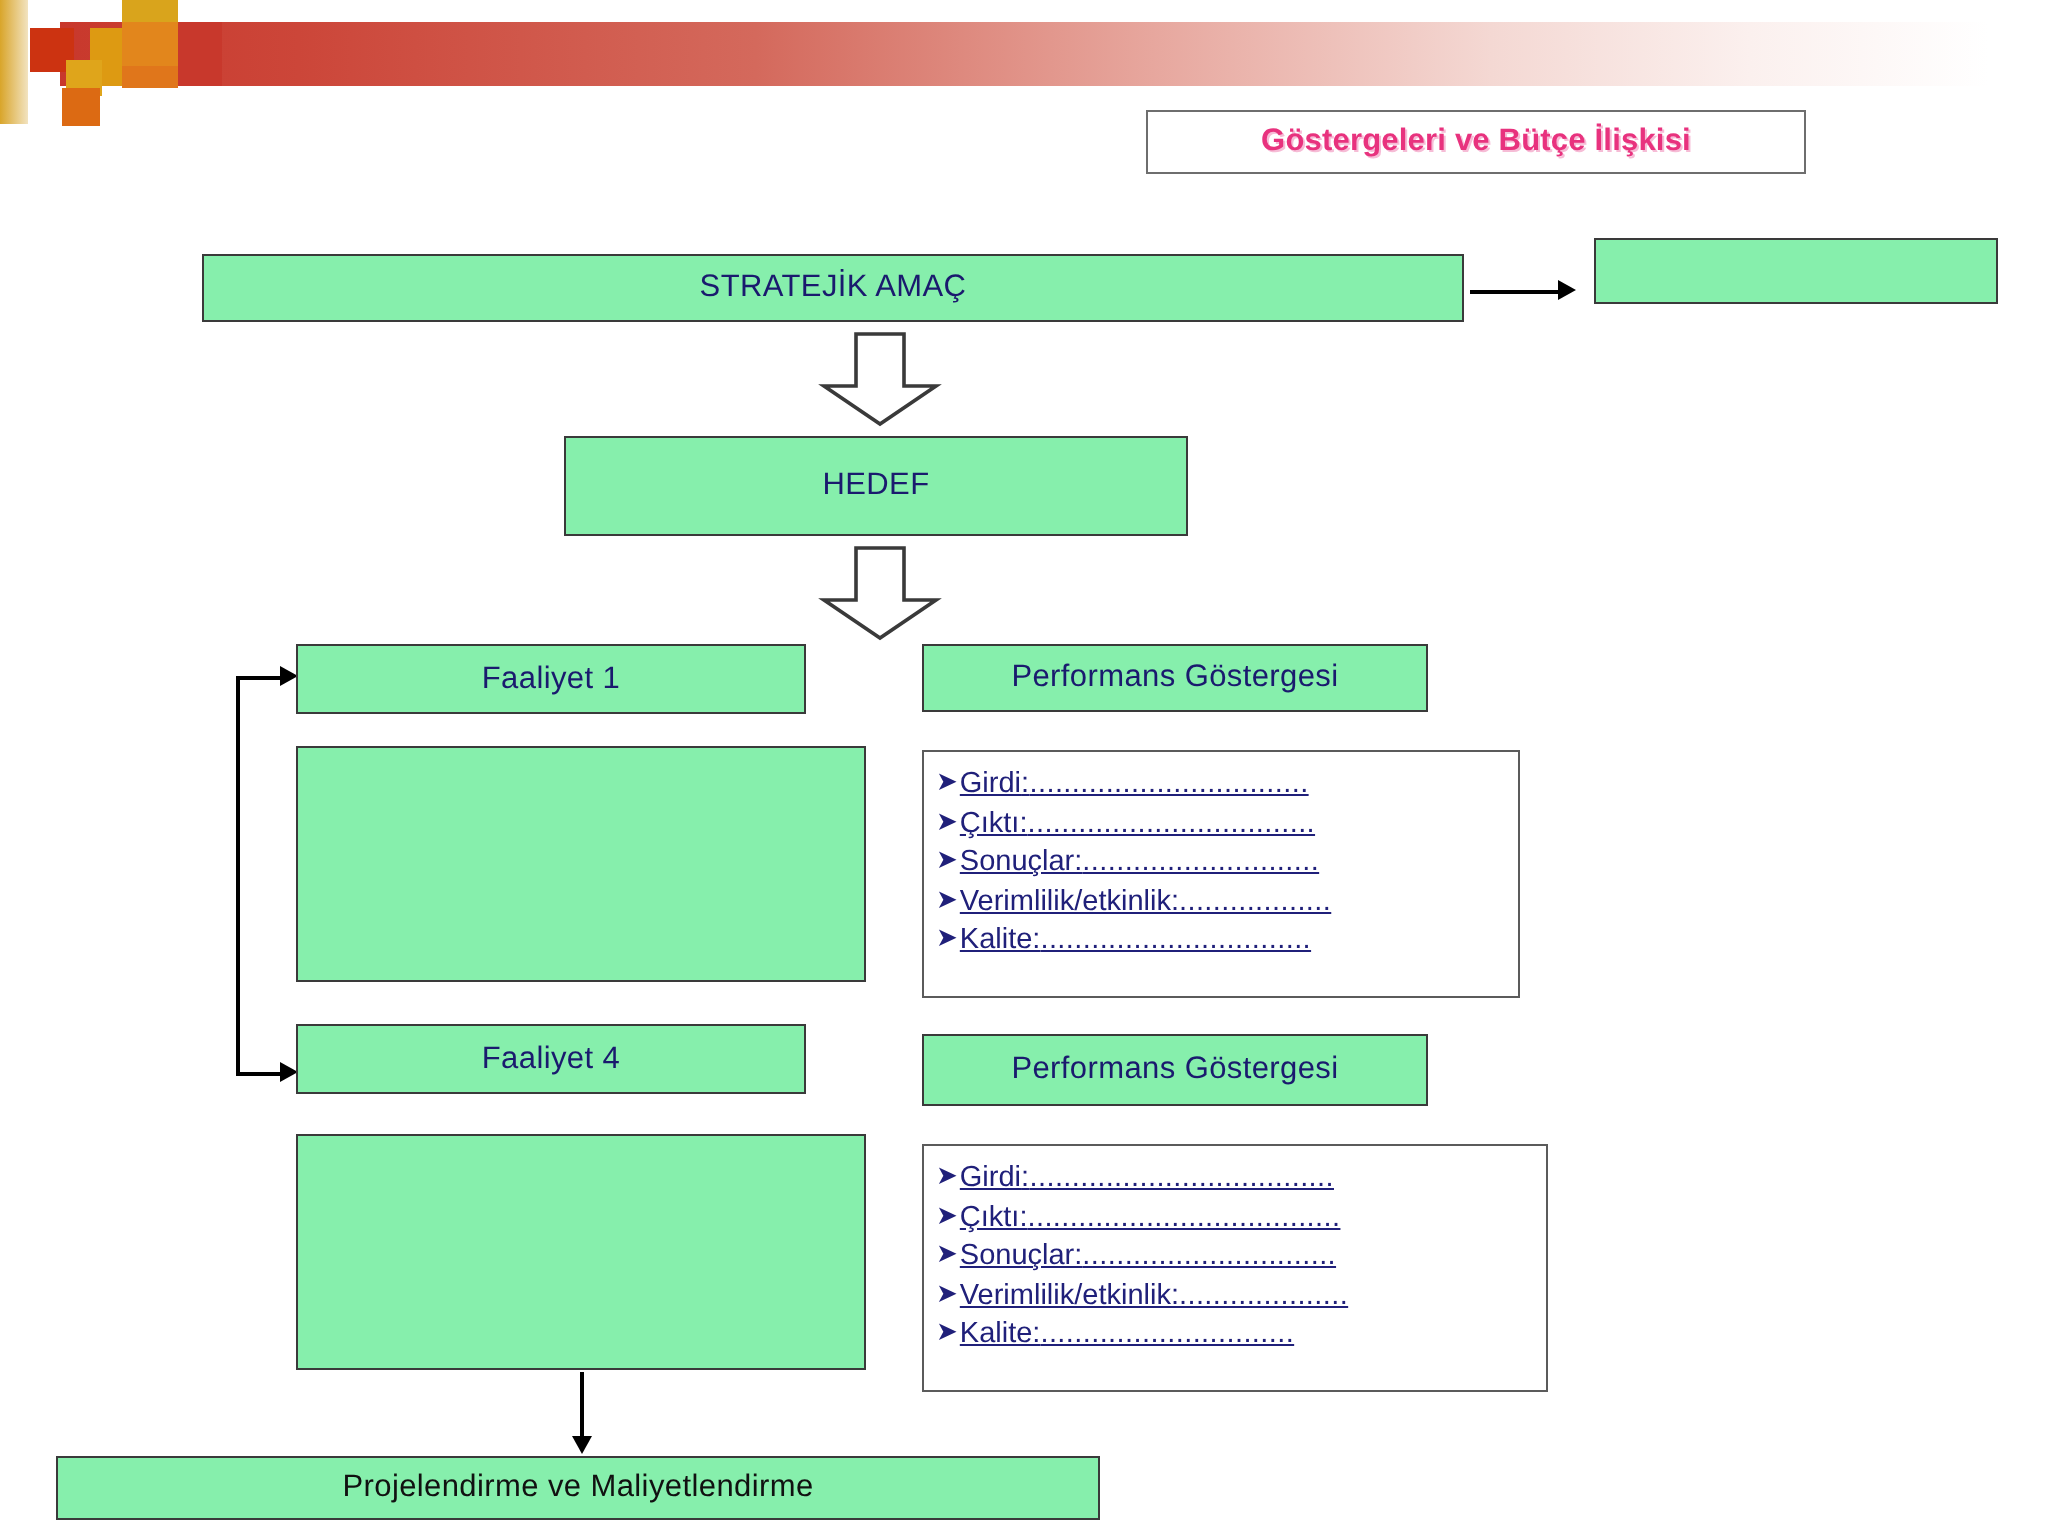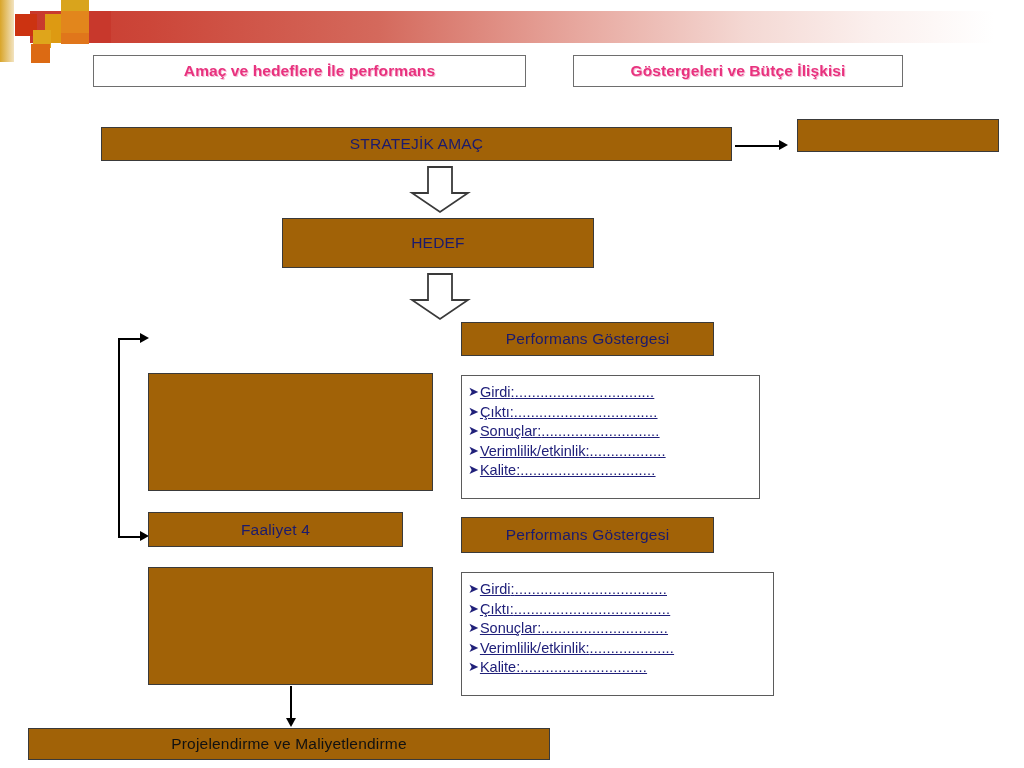--- a/index.html
+++ b/index.html
@@ -15,21 +15,21 @@
   
   .hdr-bar{
     position:absolute;left:30px;top:11px;width:994px;height:32px;
     background:linear-gradient(to right,#c8382c 0%,#cc4639 12%,#d4695c 35%,#e7a79e 55%,#f4d8d3 72%,#fbf0ee 85%,#ffffff 97%);
   }
   .sq{position:absolute;}
 
   
   .box{
     position:absolute;
-    background:#a16207;
+    background:#86efac;
     border:1.6px solid #3a3a3a;
     box-sizing:border-box;
     display:flex;align-items:center;justify-content:center;
     color:#1a1a6e;
     font-size:15.5px;
     letter-spacing:.2px;
     text-align:right;
   }
   .box.blk{color:#111111;}
   .title-box{
@@ -91,23 +91,20 @@
     <div class="sq" style="left:15px;top:14px;width:22px;height:22px;background:#cc3311;"></div>
     <div class="sq" style="left:45px;top:14px;width:31px;height:29px;background:#dd9a12;"></div>
     <div class="sq" style="left:61px;top:32px;width:28px;height:12px;background:#e2791a;"></div>
     <div class="sq" style="left:33px;top:30px;width:18px;height:18px;background:#dfa51b;"></div>
     <div class="sq" style="left:31px;top:44px;width:19px;height:19px;background:#dc6a13;"></div>
     <div class="sq" style="left:61px;top:32px;width:28px;height:12px;background:#e0761b;"></div>
     <div class="sq" style="left:61px;top:11px;width:28px;height:22px;background:#e2861c;"></div>
     <div class="sq" style="left:89px;top:11px;width:22px;height:32px;background:#c8382c;"></div>
   </div>
 
-  <div class="title-box" style="left:93px;top:55px;width:433px;height:32px;">
-    <span class="title-txt">Amaç ve hedeflere İle performans</span>
-  </div>
   <div class="title-box" style="left:541px;top:55px;width:330px;height:32px;margin-left:32px;">
     <span class="title-txt">Göstergeleri ve Bütçe İlişkisi</span>
   </div>
 
   <div class="box" style="left:101px;top:127px;width:631px;height:34px;">
     <span>STRATEJİK AMAÇ</span>
   </div>
 
   <div class="ln" style="left:735px;top:145px;width:45px;height:1.6px;"></div>
   <div class="ahead right" style="left:779px;top:140px;"></div>
@@ -131,20 +128,23 @@
       <polygon points="19,1 43,1 43,27 59,27 31,46 3,27 19,27" fill="#ffffff" stroke="#3a3a3a" stroke-width="1.8"></polygon>
     </svg>
   </div>
 
   <div class="ln" style="left:118px;top:338px;width:1.8px;height:198px;"></div>
   <div class="ln" style="left:118px;top:338px;width:24px;height:1.8px;"></div>
   <div class="ahead right" style="left:140px;top:333px;"></div>
   <div class="ln" style="left:118px;top:536px;width:24px;height:1.8px;"></div>
   <div class="ahead right" style="left:140px;top:531px;"></div>
 
+  <div class="box" style="left:148px;top:322px;width:255px;height:35px;">
+    <span>Faaliyet 1</span>
+  </div>
 
   <div class="box" style="left:148px;top:373px;width:285px;height:118px;">
     <span></span>
   </div>
 
   <div class="box" style="left:461px;top:322px;width:253px;height:34px;">
     <span>Performans Göstergesi</span>
   </div>
 
   <div class="list-box" style="left:461px;top:375px;width:299px;height:124px;">

